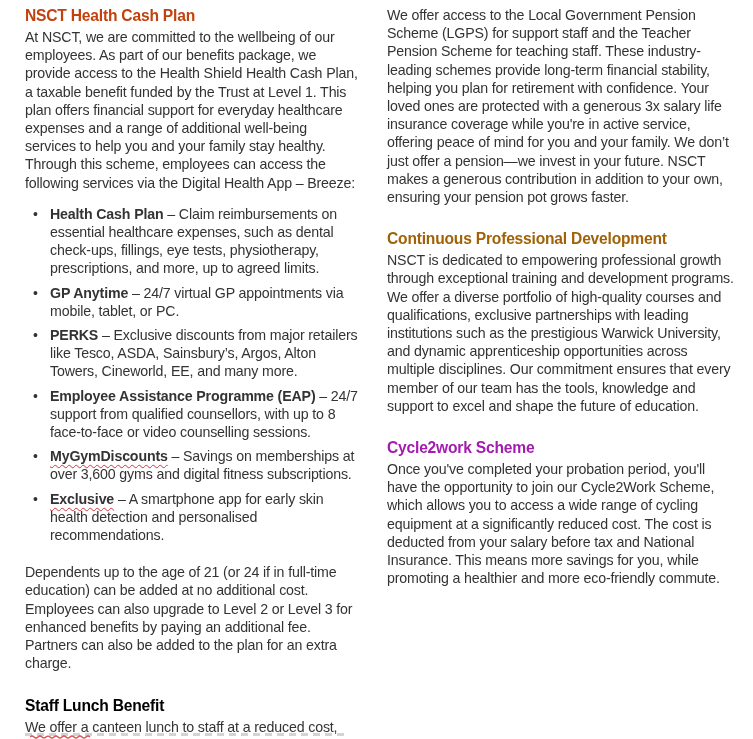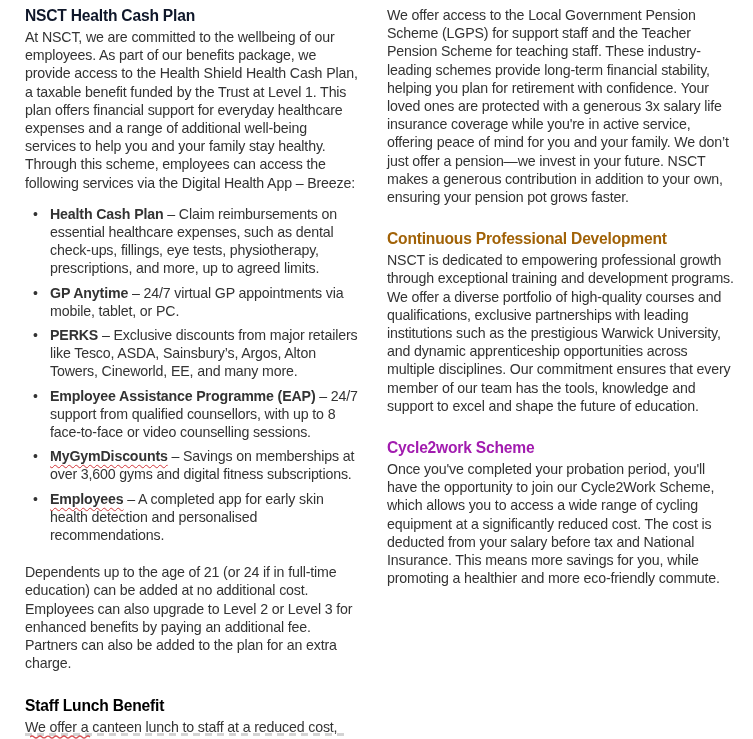--- a/index.html
+++ b/index.html
@@ -71,29 +71,29 @@
   }
 </style>
 </head>
 <body>
 
 <div class="page">
   <div class="cols">
 
     <div class="col-left">
       <section class="section">
-        <h2 class="hd" style="color: #0f172a;">NSCT Health Cash Plan</h2>
+        <h2 class="hd" style="color: #c2410c;">NSCT Health Cash Plan</h2>
         <p>At NSCT, we are committed to the wellbeing of our employees. As part of our benefits package, we provide access to the Health Shield Health Cash Plan, a taxable benefit funded by the Trust at Level 1. This plan offers financial support for everyday healthcare expenses and a range of additional well-being services to help you and your family stay healthy. Through this scheme, employees can access the following services via the Digital Health App – Breeze:</p>
         <ul class="bullets">
           <li><span class="b">Health Cash Plan</span><span> – Claim reimbursements on essential healthcare expenses, such as dental check-ups, fillings, eye tests, physiotherapy, prescriptions, and more, up to agreed limits.</span></li>
           <li><span class="b">GP Anytime</span><span> – 24/7 virtual GP appointments via mobile, tablet, or PC.</span></li>
           <li><span class="b">PERKS</span><span> – Exclusive discounts from major retailers like Tesco, ASDA, Sainsbury’s, Argos, Alton Towers, Cineworld, EE, and many more.</span></li>
           <li><span class="b">Employee Assistance Programme (EAP)</span><span> – 24/7 support from qualified counsellors, with up to 8 face-to-face or video counselling sessions.</span></li>
           <li><span class="b sp">MyGymDiscounts</span><span> – Savings on memberships at over 3,600 gyms and digital fitness subscriptions.</span></li>
-          <li><span class="b sp">Employees</span><span> – A completed app for early skin health detection and personalised recommendations.</span></li>
+          <li><span class="b sp">Exclusive</span><span> – A smartphone app for early skin health detection and personalised recommendations.</span></li>
         </ul>
         <p class="after-list">Dependents up to the age of 21 (or 24 if in full-time education) can be added at no additional cost. Employees can also upgrade to Level 2 or Level 3 for enhanced benefits by paying an additional fee. Partners can also be added to the plan for an extra charge.</p>
       </section>
 
       <section class="section">
         <h2 class="hd" style="color: #000000;">Staff Lunch Benefit</h2>
         <p>We offer a canteen lunch to staff at a reduced cost, making it easier to enjoy an affordable lunch at work.</p>
       </section>
     </div>
 

